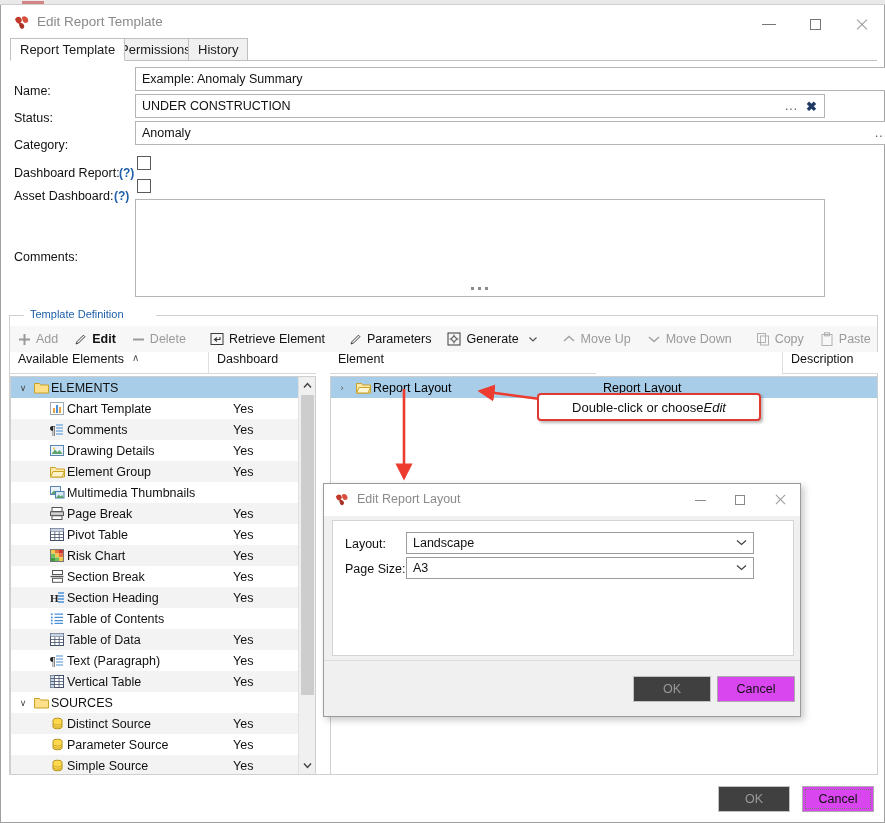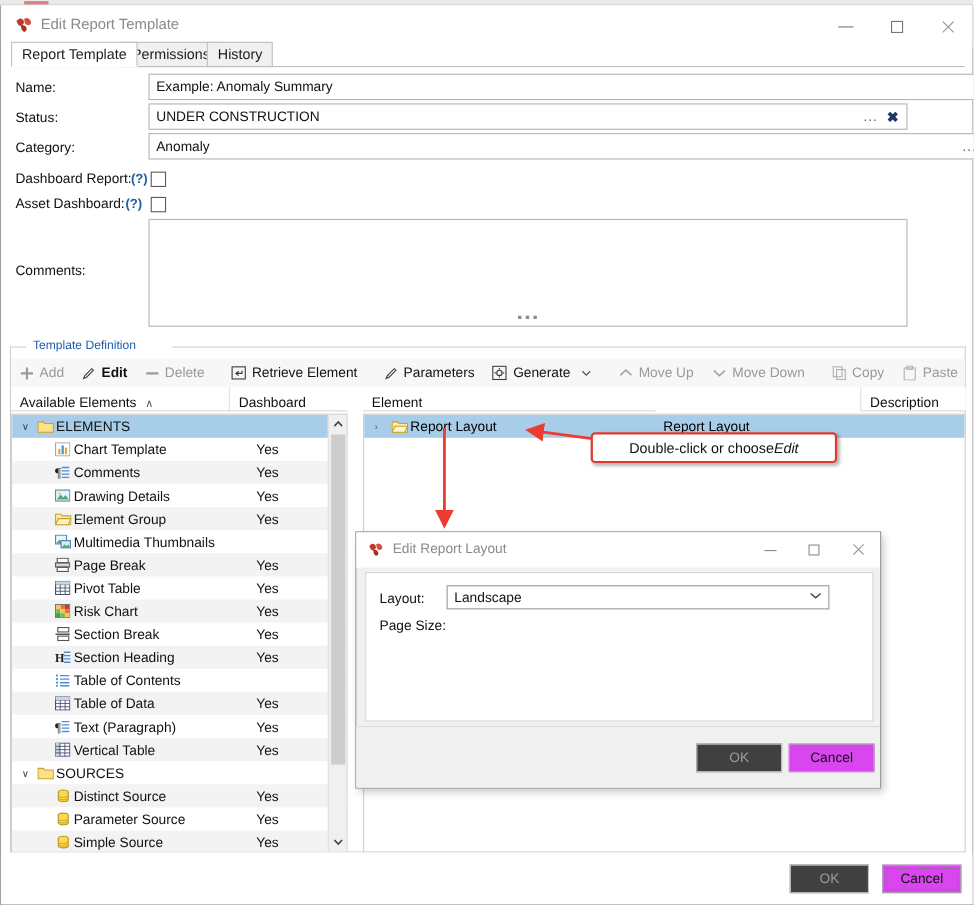--- a/index.html
+++ b/index.html
@@ -59,21 +59,21 @@
     font-size:13px; color:#1a1a1a;
     border:1px solid #bfbfbf; background:#f0f0f0;
   }
   .tab.active { background:#fff; border-bottom-color:#fff; z-index:2; }
   .tab-1 { left:0; }
   .tab-2 { left:100px; }
   .tab-3 { left:178px; }
 
   
   .form { position:absolute; left:0; top:60px; width:885px; }
-  .lbl { position:absolute; font-size:12.5px; color:#111; }
+  .lbl { position:absolute; font-size:12.5px; color:#111;margin-top:11px; }
   .fld {
     position:absolute; height:24px; background:#fff;
     border:1px solid #b4b4b4; font-size:12.5px; color:#111;
     padding:0 6px; display:flex; align-items:center;
   }
   .fld.with-btns { padding-right:65px;align-items:center; }
   .fld-dots {
     position:absolute; right:26px; top:50%; transform:translateY(-50%);
     color:#555; font-size:12px; letter-spacing:1px;
   }
@@ -117,21 +117,21 @@
   }
   .tb-item.disabled { color:#9a9a9a; }
   .tb-item.enabled { color:#111; }
   .tb-sep { width:1px; height:18px; background:#d0d0d0; margin:0 4px; }
   .ico { display:inline-block; line-height:0; }
 
   
   .colhdr {
     position:absolute; height:22px; background:#fff;
     font-size:12.5px; color:#111;
-    display:flex; align-items:flex-end; padding-left:8px;
+    display:flex; align-items:flex-start; padding-left:8px;
     border-bottom:1px solid #d8d8d8;
   }
   .colhdr .sortcaret { margin-left:8px; color:#555; font-size:10px; }
 
   
   .leftlist {
     position:absolute; left:9px; top:371px; width:306px; height:399px;
     background:#fff; border:1px solid #cfcfcf; overflow:hidden;
   }
   .row {
@@ -731,20 +731,28 @@
       <span class="dlg-lbl" style="left:12px; top:16px;">Layout:</span>
       <div class="combo" style="left:73px; top:11px; width:348px;">
         <span>Landscape</span>
         <span class="carat">
           <svg width="11" height="8" viewBox="0 0 11 8">
               <path d="M1 2 L5.5 6 L10 2" fill="none" stroke="#444" stroke-width="1.3"></path>
             </svg>
         </span>
       </div>
       <span class="dlg-lbl" style="left:12px; top:41px;">Page Size:</span>
+      <div class="combo" style="left:73px; top:36px; width:348px;">
+        <span>A3</span>
+        <span class="carat">
+          <svg width="11" height="8" viewBox="0 0 11 8">
+              <path d="M1 2 L5.5 6 L10 2" fill="none" stroke="#444" stroke-width="1.3"></path>
+            </svg>
+        </span>
+      </div>
     </div>
     <div class="dlg-footer">
       <div class="btn disabled" style="right:89px; top:15px;">
         <span>OK</span>
       </div>
       <div class="btn white" style="right:5px; top:15px;">
         <span>Cancel</span>
       </div>
     </div>
   </div>

